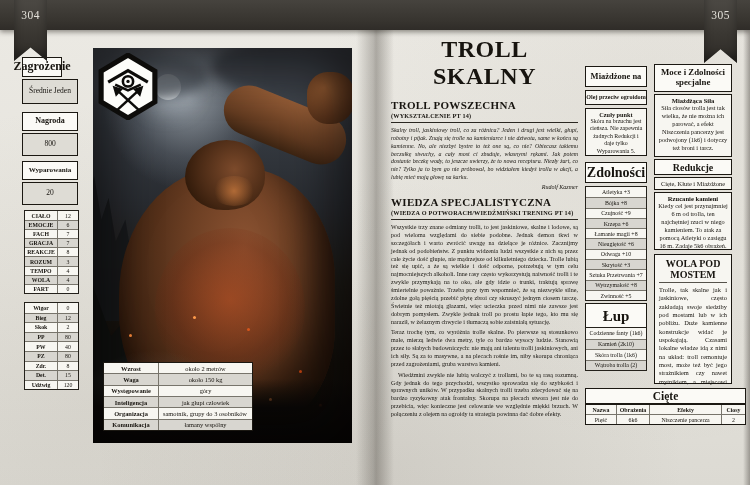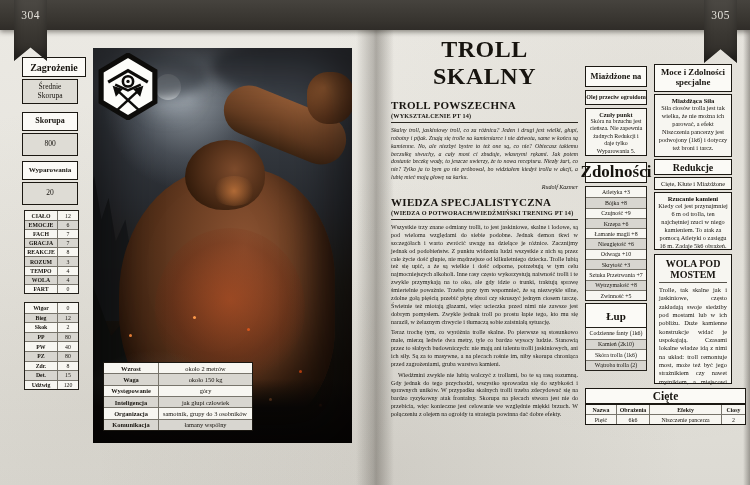--- a/index.html
+++ b/index.html
@@ -110,28 +110,28 @@
   .bodyp { font-size:6.1px; text-align:justify; line-height:1.29; margin-bottom:3px; }
   .bodyp.ind { text-indent:7px; }
 
   
   .mid { left:585px; width:62px; }
   .vuln-h { top:66px; height:21px; font-size:8.5px; }
   .vuln-item { top:90px; height:15px; font-size:6.1px; font-weight:bold; background:#f7f6f1; }
   .spot { top:108px; height:48px; padding:2px 2px; text-align:center; }
   .spot .t { font-weight:bold; font-size:6.3px; }
   .spot .x { font-size:5.9px; line-height:1.25; }
-  .abil-h { top:162px; height:21px; font-size:17px; }
+  .abil-h { top:162px; height:21px; font-size:14px; }
   .list-table { position:absolute; border:1.2px solid #24211b; background:#f7f6f1; z-index:3; }
   .list-table .r { height:10.3px; display:flex; align-items:center; justify-content:center;
     font-size:5.9px; border-top:1px solid #77746b; }
   .list-table .r:first-child { border-top:none; }
   .list-table .r:nth-child(even) { background:#d8d6d0; }
   .abil-t { left:585px; top:186px; width:62px; }
-  .loot-h { top:303px; height:27px; font-size:11px; }
+  .loot-h { top:303px; height:27px; font-size:15px; }
   .loot-t { left:585px; top:327px; width:62px; }
   .loot-t .r { height:10.5px; }
 
   
   .rcol { left:654px; width:78px; }
   .powers-h { top:64px; height:28px; font-size:8.8px; padding:0 4px; }
   .powers-c { top:94px; height:63px; padding:2px 3px; text-align:center; }
   .powers-c .t { font-weight:bold; font-size:6.6px; }
   .powers-c .x { font-size:6.3px; line-height:1.26; text-align:center; }
   .red-h { top:159px; height:16px; font-size:10px; }
@@ -197,26 +197,26 @@
       <path d="M30,49 L50,58 L70,49" fill="none" stroke="#0d0c0a" stroke-width="4"></path>
       <circle cx="50" cy="44" r="8" fill="none" stroke="#0d0c0a" stroke-width="4"></circle>
       <circle cx="50" cy="44" r="2.6" fill="#0d0c0a"></circle>
       <line x1="33" y1="89" x2="70" y2="55" stroke="#0d0c0a" stroke-width="4"></line>
       <polygon points="74,51 58,56 69,68" fill="#0d0c0a"></polygon>
       <line x1="67" y1="89" x2="30" y2="55" stroke="#0d0c0a" stroke-width="4"></line>
       <polygon points="26,51 42,56 31,68" fill="#0d0c0a"></polygon>
     </svg>
   </div>
 
-  <div class="hbox" style="left:22px;top:57px;width:64px;height:20px;font-size:10px;">
+  <div class="hbox" style="left:22px;top:57px;width:40px;height:20px;font-size:12px;">
       <span>Zagrożenie</span>
     </div>
-  <div class="vbox" style="left:22px;top:79px;width:56px;height:25px;font-size:7.5px;padding:0 6px;">Średnie Skorupa</div>
-
-  <div class="hbox" style="left:22px;top:112px;width:56px;height:19px;font-size:8px;">Skorupa</div>
+  <div class="vbox" style="left:22px;top:79px;width:56px;height:25px;font-size:7.5px;padding:0 6px;">Średnie Jeden</div>
+
+  <div class="hbox" style="left:22px;top:112px;width:56px;height:19px;font-size:8px;">Nagroda</div>
   <div class="vbox" style="left:22px;top:133px;width:56px;height:23px;font-size:7.5px;">800</div>
 
   <div class="hbox" style="left:22px;top:161px;width:56px;height:19px;font-size:7.1px;">Wyparowania</div>
   <div class="vbox" style="left:22px;top:182px;width:56px;height:23px;font-size:7.5px;">20</div>
 
   <div class="stat-table attr">
     <div class="r">
         <span class="k">CIAŁO</span>
         <span class="v">12</span>
       </div>

